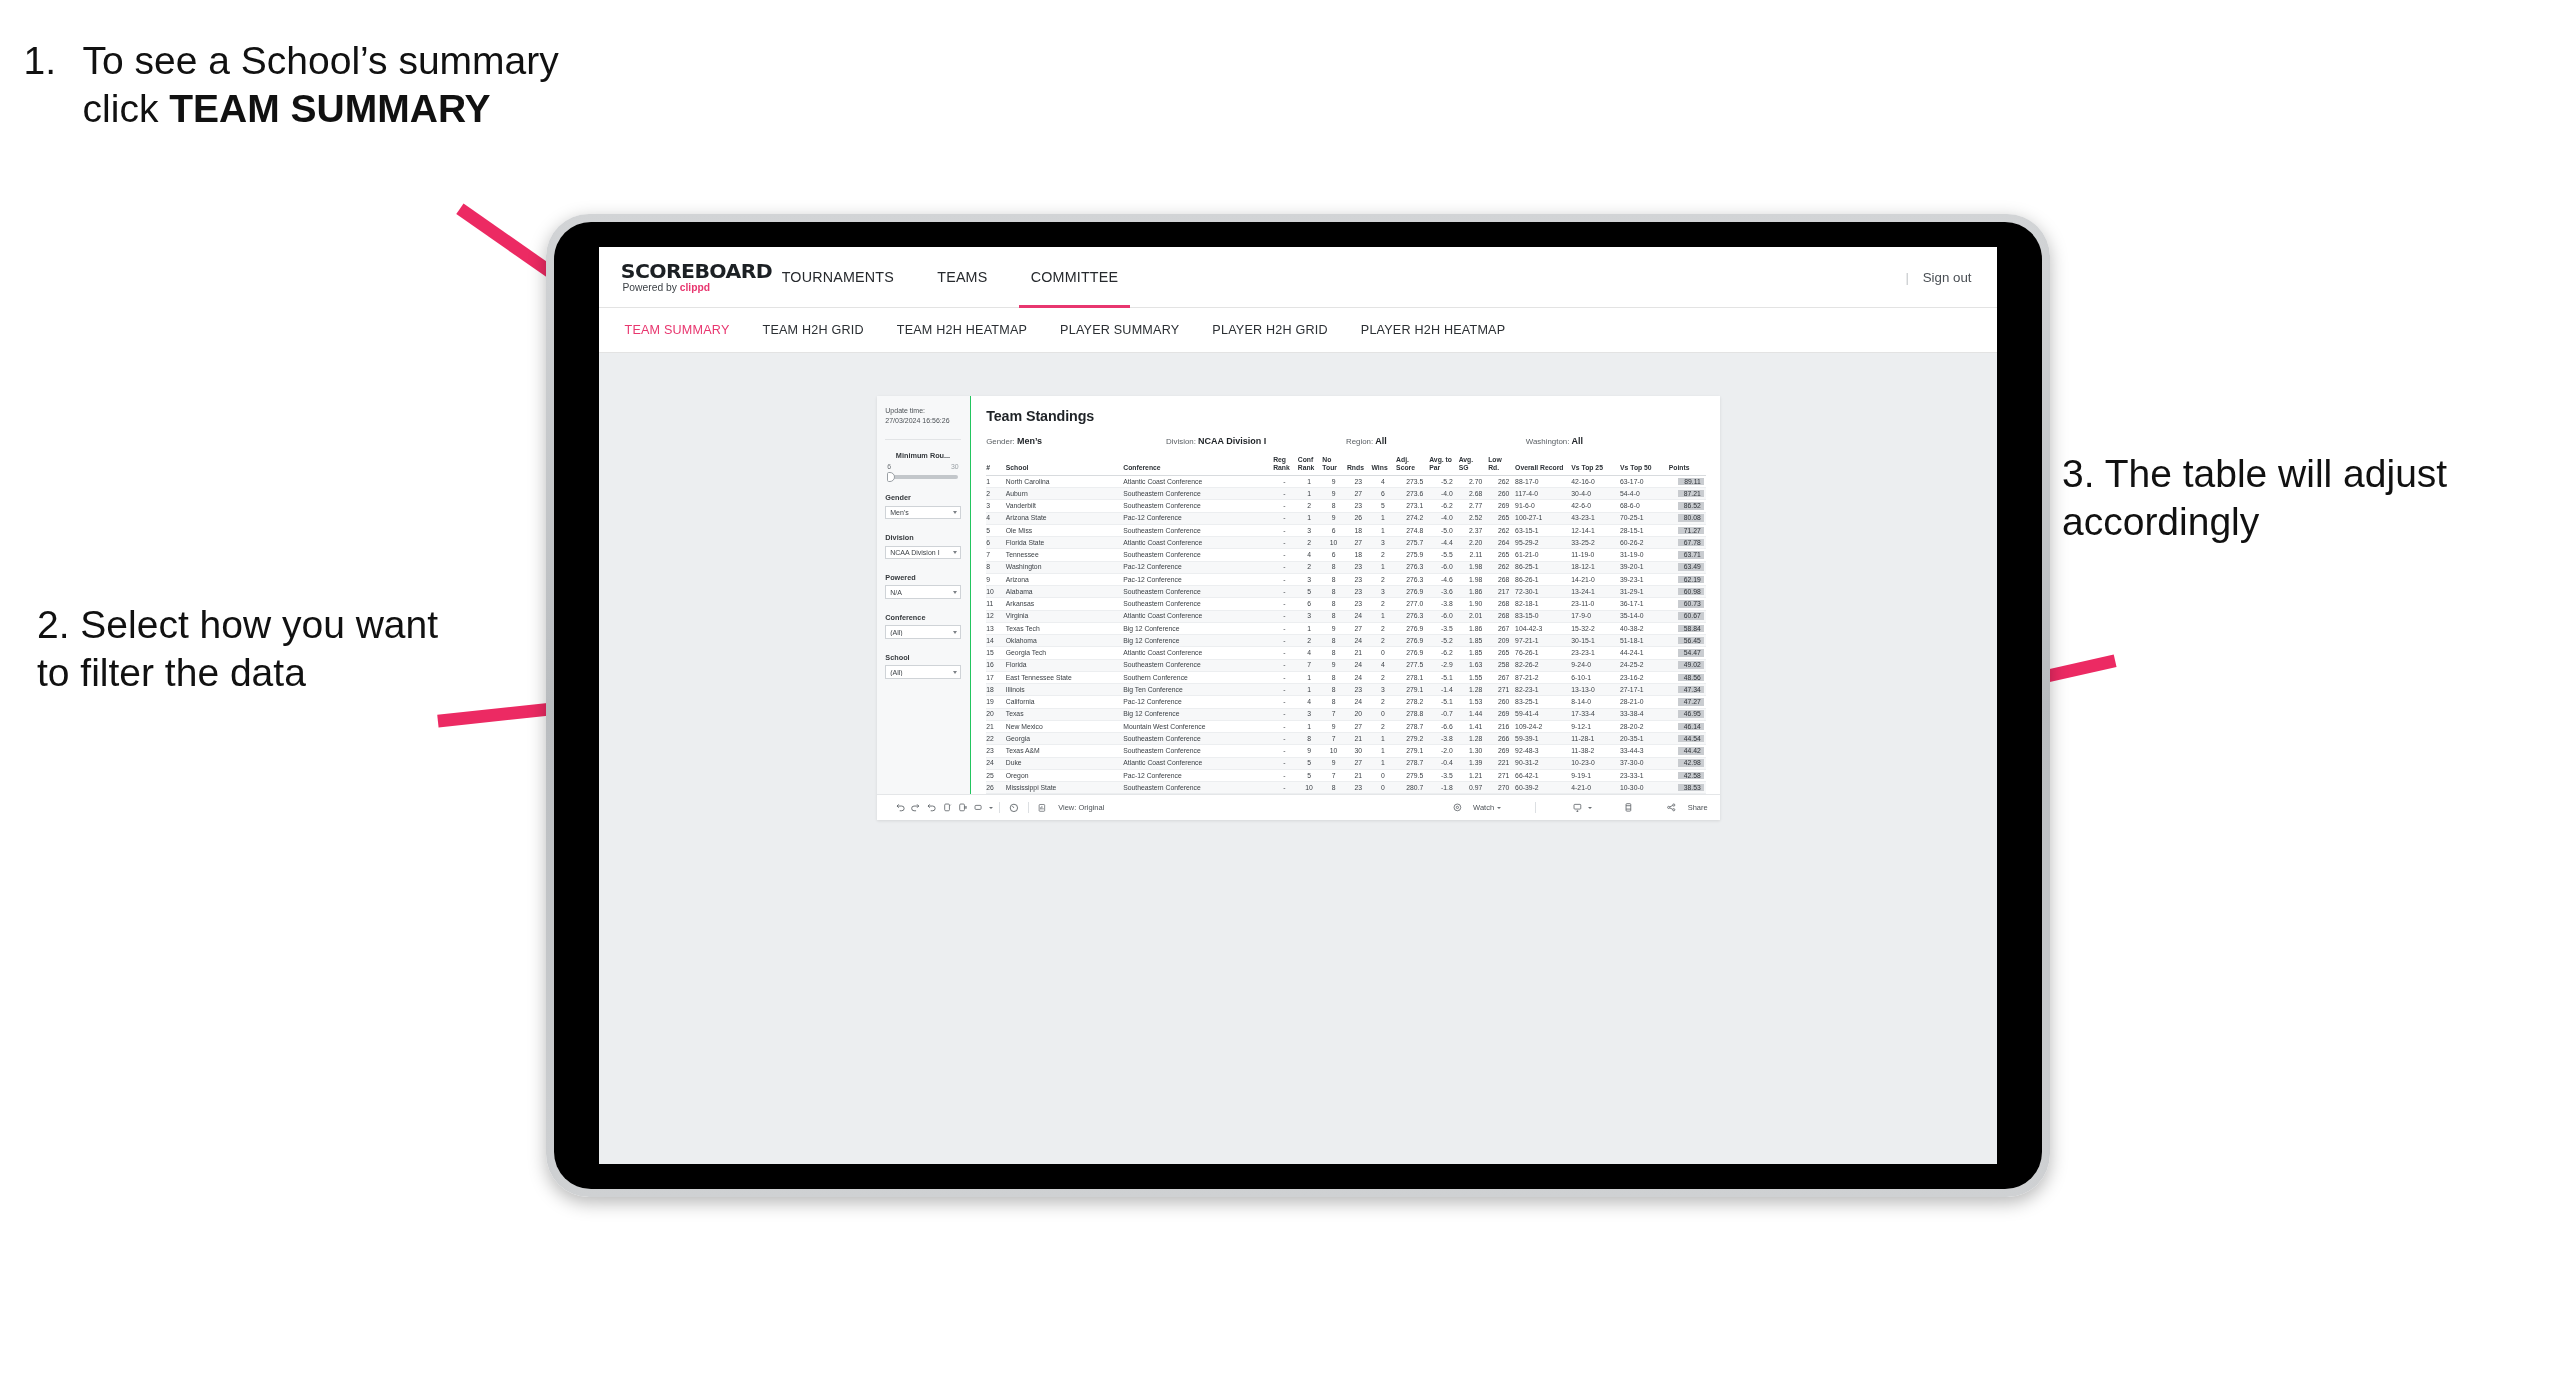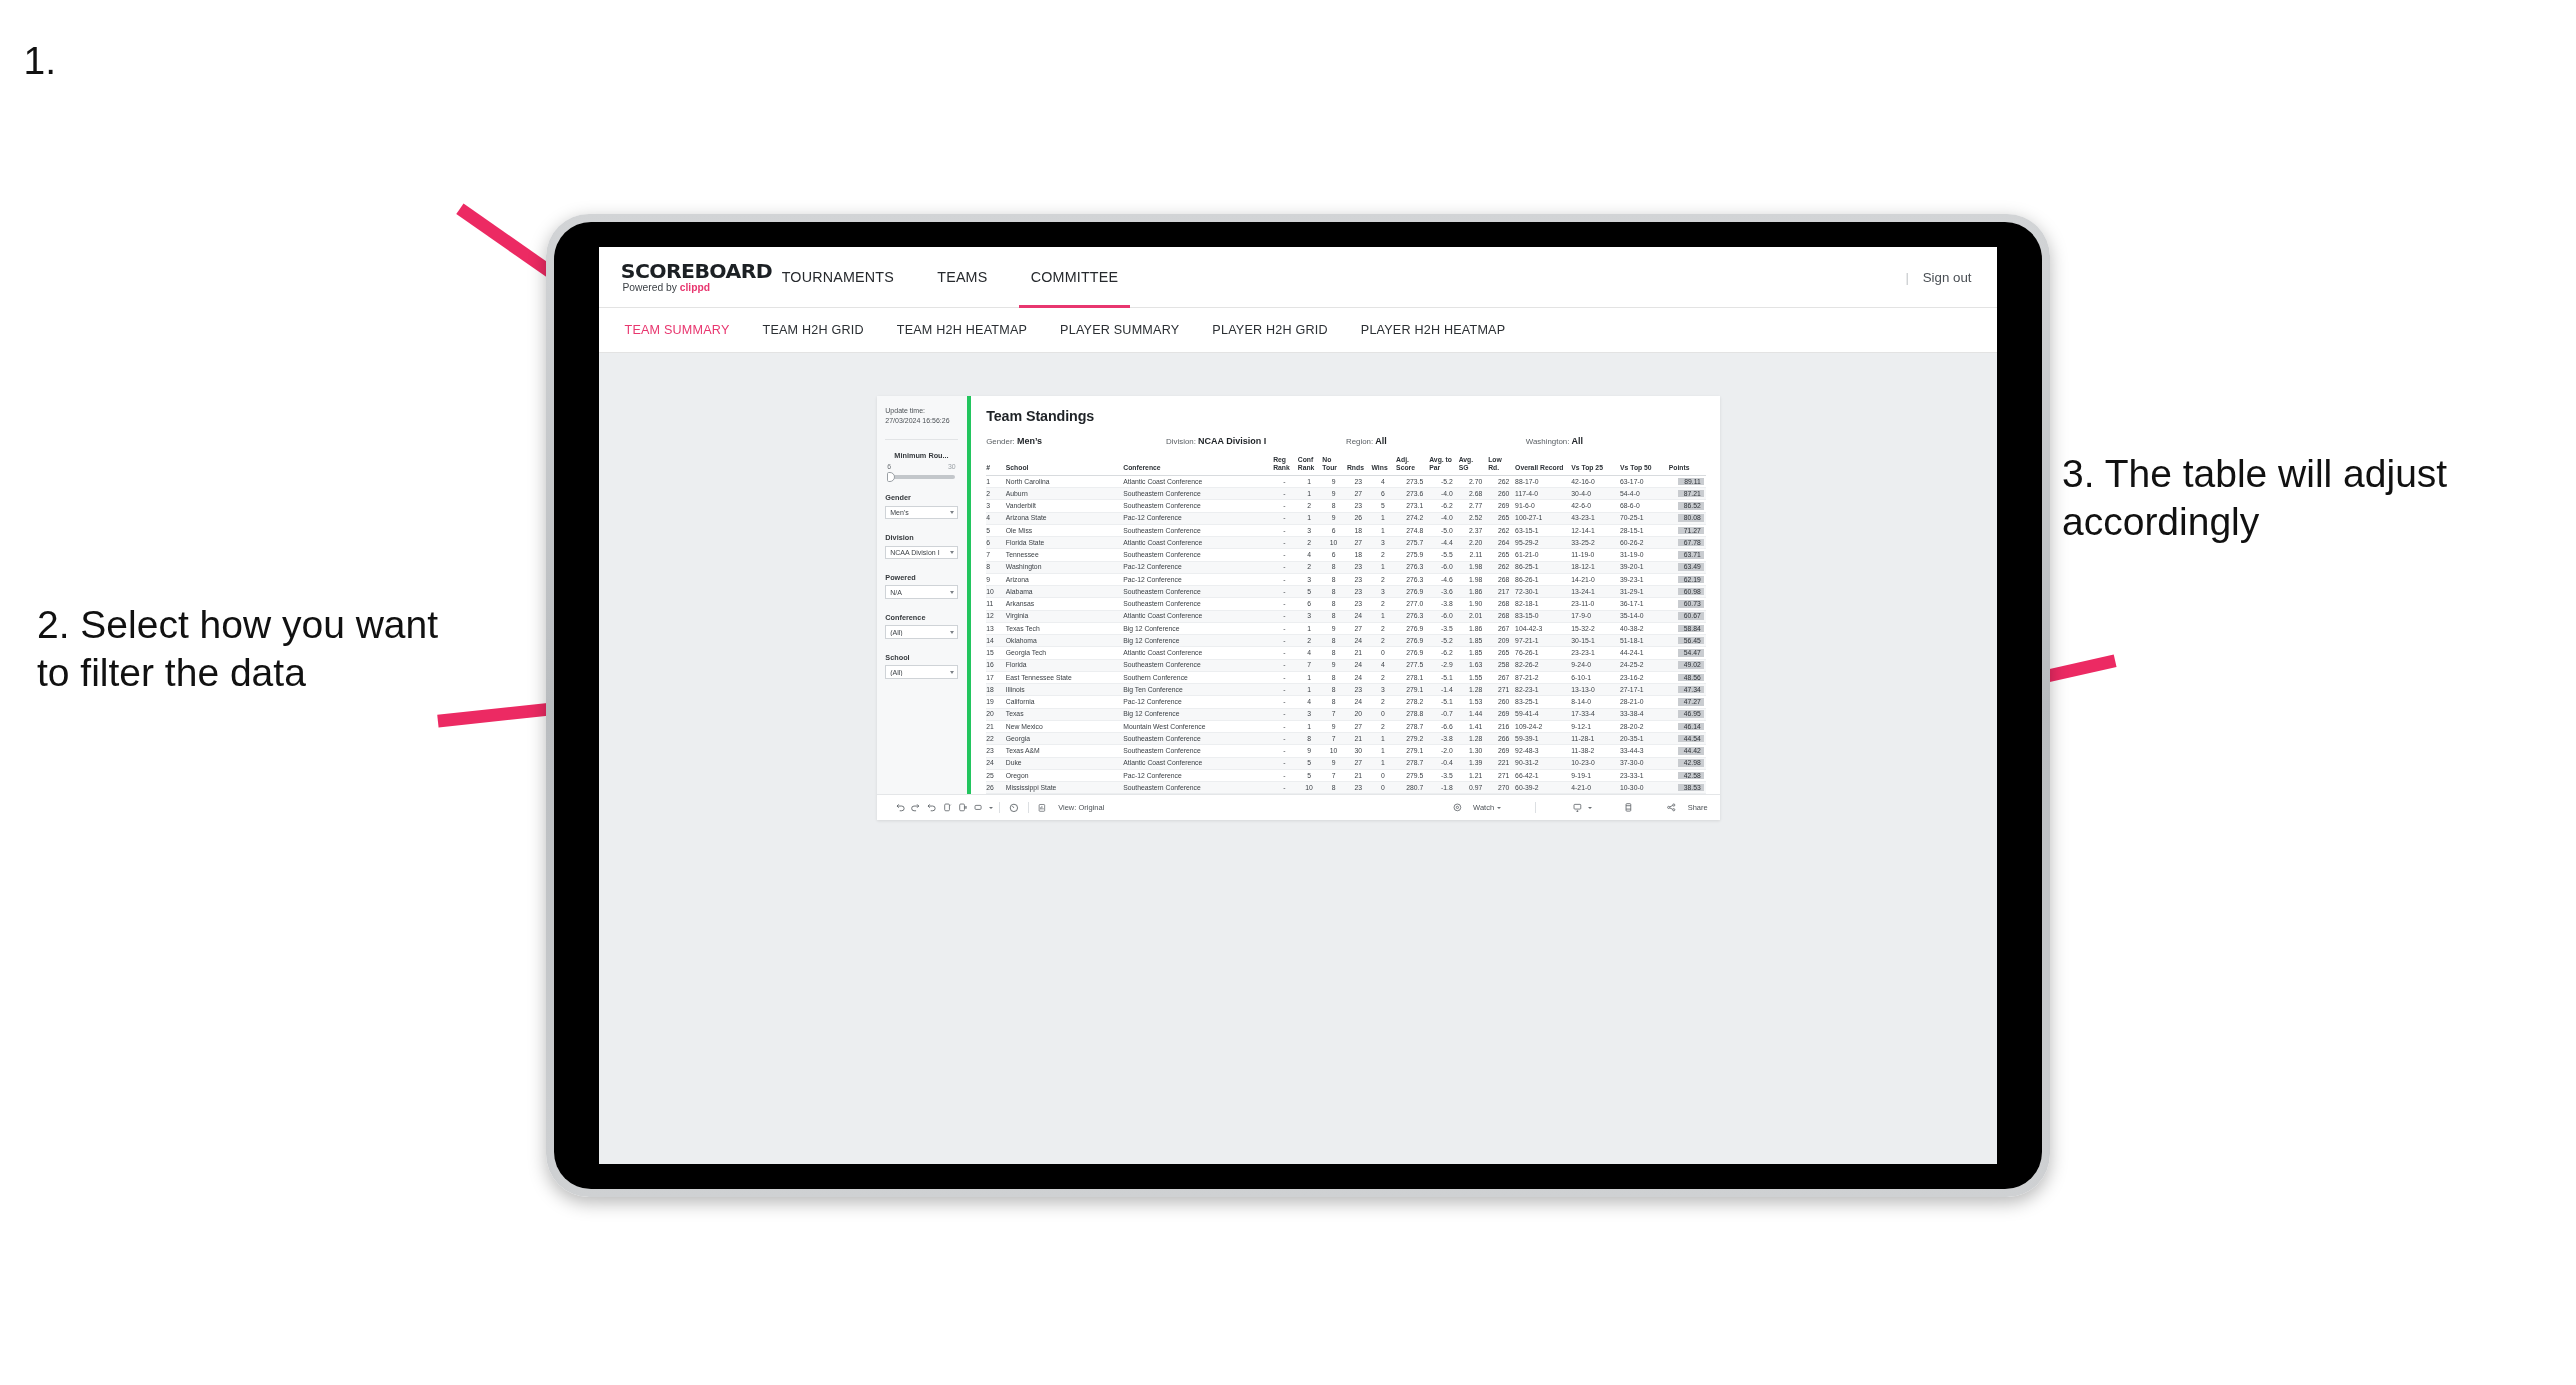--- a/index.html
+++ b/index.html
@@ -137,21 +137,21 @@
     display:flex;
     flex-direction:column;
   }
   #viz-body { display:flex; }
 
   
   #filters {
     width:94px;
     flex:0 0 94px;
     background:#f7f8f9;
-    border-right:4px solid #22c55e;
+    border-right:1px solid #22c55e;
     padding:9.8px 8.8px 13.8px 8.8px;
     font-size:7px;
     color:#44494e;
   }
   #update-time { line-height:1.45; font-size:7px; color:#4c5156; }
   #filters .rule { height:1px; background:#e2e4e6; margin:12.8px 0 10.8px 0; }
   .filter-block { margin-bottom:13.8px; }
   .filter-label {
     font-weight:700; font-size:7.3px; color:#35393d; margin-bottom:3.9px;
   }
@@ -254,20 +254,23 @@
   .mini-caret {
     width:0;height:0;border-left:2.5px solid transparent;border-right:2.5px solid transparent;
     border-top:2.9px solid #6c7175; margin-left:2.9px;
   }
 </style>
 </head>
 <body>
 
 <div class="callout" id="callout-1">
   <span class="num">1.</span>
+  <span class="body">
+    <span>To see a School’s summary click </span><b>TEAM SUMMARY</b>
+  </span>
 </div>
 
 <div class="callout" id="callout-2">2. Select how you want to filter the data</div>
 
 <div class="callout" id="callout-3">3. The table will adjust accordingly</div>
 
 <svg class="arrow" id="arrow-1" style="left:452px; top:201px;" width="216" height="157" viewBox="0 0 220 160">
   <defs>
     <marker id="ah1" markerWidth="5" markerHeight="5" refX="2.3" refY="2.5" orient="auto">
       <path d="M0,0 L5,2.5 L0,5 z" fill="#ec2a63"></path>

